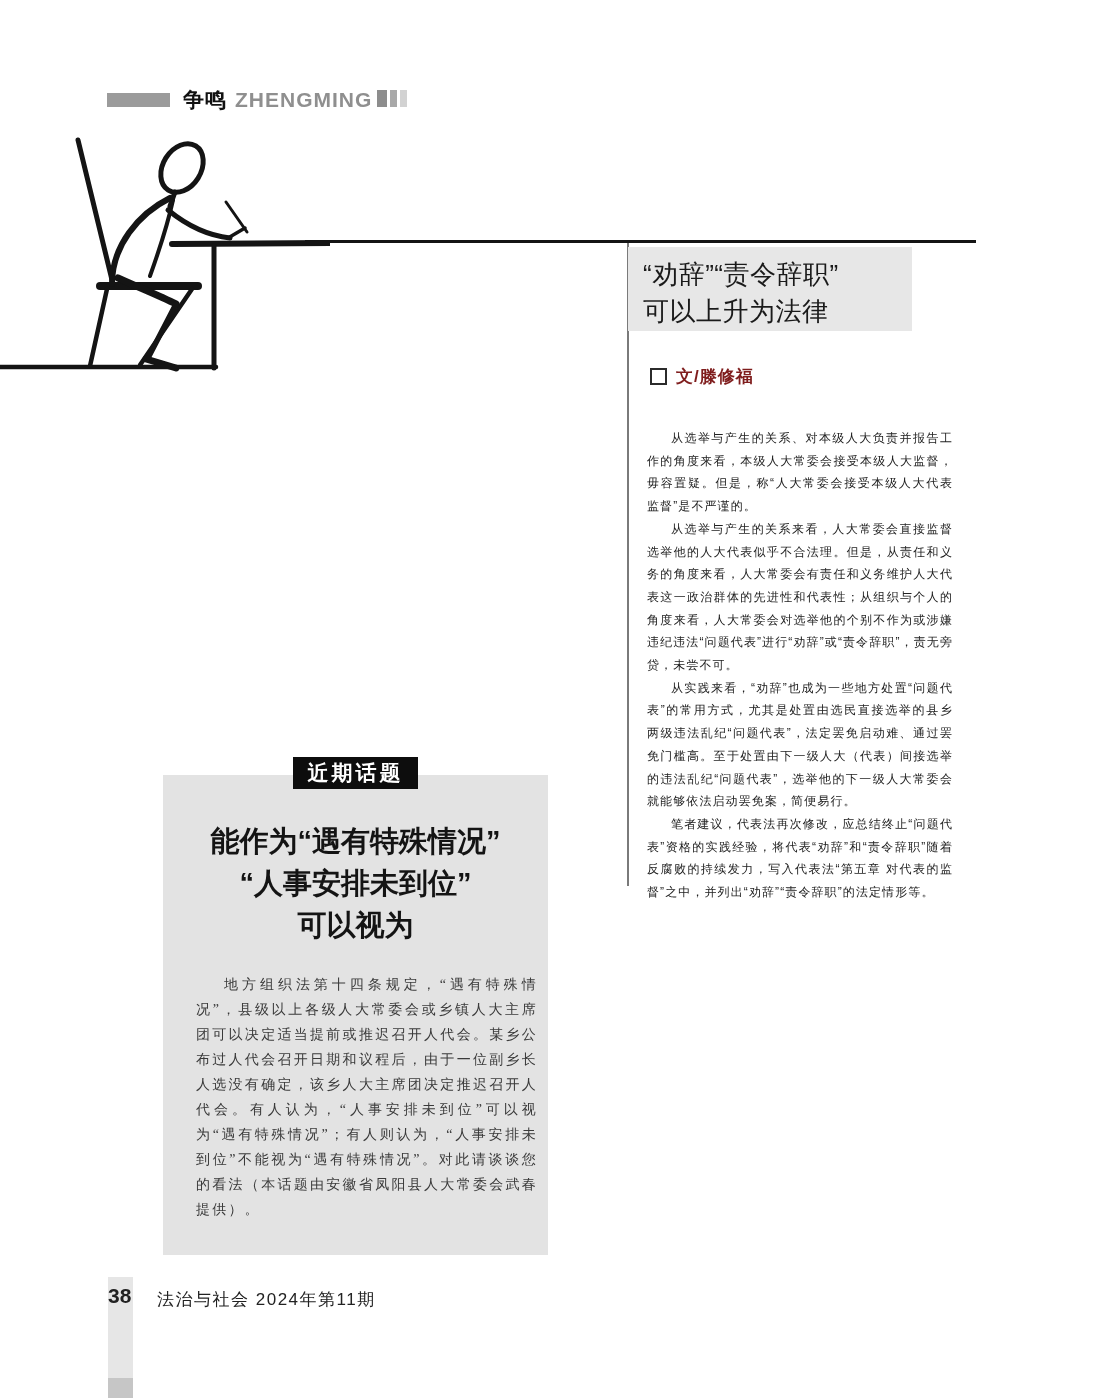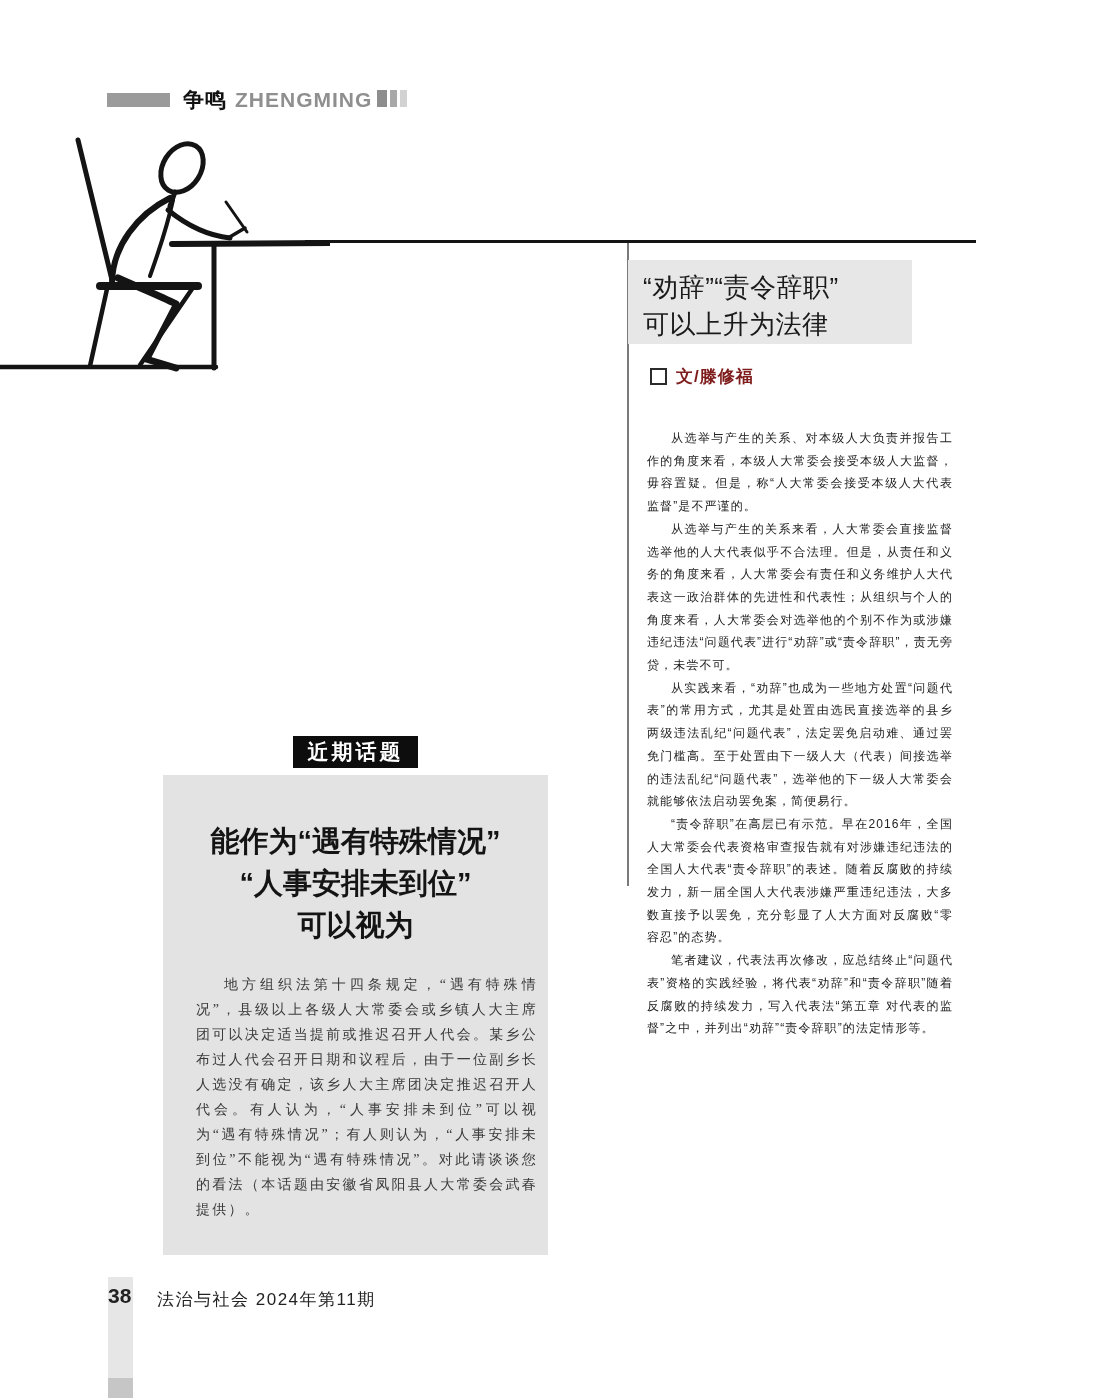--- a/index.html
+++ b/index.html
@@ -14,32 +14,32 @@
   .hdr-title .en{color:#8f8f8f;margin-left:8px;font-weight:bold;}
   .hdr-sq{position:absolute;top:90px;height:17px;}
   .sq1{left:377px;width:10px;background:#8d8d8d;}
   .sq2{left:390px;width:7px;background:#a8a8a8;}
   .sq3{left:400px;width:7px;background:#d2d2d2;}
   
   .figure-svg{position:absolute;left:0;top:128px;}
   .top-rule{position:absolute;left:305px;top:240px;width:795px;height:3px;background:#141414;}
   .col-divider{position:absolute;left:627px;top:243px;width:2px;height:643px;background:#7a7a7a;}
   
-  .art-title-box{position:absolute;left:628px;top:260px;width:284px;height:84px;background:#e7e7e7;
+  .art-title-box{position:absolute;left:628px;top:247px;width:284px;height:84px;background:#e7e7e7;
     padding:9px 0 0 15px;box-sizing:border-box;}
   .art-title-box .tline{font-size:26px;line-height:37px;font-weight:500;color:#1a1a1a;letter-spacing:0.5px;white-space:nowrap;}
   .author-row{position:absolute;left:650px;top:365px;display:flex;align-items:center;}
   .author-sq{width:13px;height:13px;border:2px solid #2b2b2b;display:inline-block;margin-right:9px;}
   .author-name{font-size:17px;font-weight:bold;color:#7f1d1d;letter-spacing:1px;}
   .art-body{position:absolute;left:647px;top:427px;width:306px;font-size:12px;line-height:22.7px;
     color:#222;text-align:justify;letter-spacing:1.1px;}
   .art-body p{margin:0;text-indent:2em;}
   
   .topic-box{position:absolute;left:163px;top:775px;width:385px;height:480px;background:#e3e3e3;}
-  .topic-label{position:absolute;left:293px;top:736px;width:125px;height:32px;background:#0d0d0d;
+  .topic-label{position:absolute;left:293px;top:757px;width:125px;height:32px;background:#0d0d0d;
     color:#fff;font-size:21px;font-weight:bold;letter-spacing:3px;text-align:center;line-height:32px;}
   .topic-title{position:absolute;left:163px;top:820px;width:385px;text-align:center;
     font-weight:bold;font-size:29px;line-height:42px;color:#141414;}
   .topic-body{position:absolute;left:196px;top:972px;width:342px;
     font-family:"Liberation Serif","DejaVu Serif",serif;
     font-size:14px;line-height:25px;letter-spacing:2.2px;color:#3a3a3a;text-align:justify;}
   .topic-body p{margin:0;text-indent:2em;}
   
   .pagenum-bar{position:absolute;left:108px;top:1277px;width:25px;height:121px;background:#e6e6e6;}
   .pagenum-bar .edge{position:absolute;left:0;bottom:0;width:25px;height:20px;background:#c6c6c6;}
@@ -90,21 +90,20 @@
 
   <div class="author-row">
     <span class="author-sq"></span>
     <span class="author-name">文/滕修福</span>
   </div>
 
   <div class="art-body">
     <p>从选举与产生的关系、对本级人大负责并报告工作的角度来看，本级人大常委会接受本级人大监督，毋容置疑。但是，称“人大常委会接受本级人大代表监督”是不严谨的。</p>
     <p>从选举与产生的关系来看，人大常委会直接监督选举他的人大代表似乎不合法理。但是，从责任和义务的角度来看，人大常委会有责任和义务维护人大代表这一政治群体的先进性和代表性；从组织与个人的角度来看，人大常委会对选举他的个别不作为或涉嫌违纪违法“问题代表”进行“劝辞”或“责令辞职”，责无旁贷，未尝不可。</p>
     <p>从实践来看，“劝辞”也成为一些地方处置“问题代表”的常用方式，尤其是处置由选民直接选举的县乡两级违法乱纪“问题代表”，法定罢免启动难、通过罢免门槛高。至于处置由下一级人大（代表）间接选举的违法乱纪“问题代表”，选举他的下一级人大常委会就能够依法启动罢免案，简便易行。</p>
-    <p>“责令辞职”在高层已有示范。早在2016年，全国人大常委会代表资格审查报告就有对涉嫌违纪违法的全国人大代表“责令辞职”的表述。随着反腐败的持续发力，新一届全国人大代表涉嫌严重违纪违法，大多数直接予以罢免，充分彰显了人大方面对反腐败“零容忍”的态势。</p>
     <p>笔者建议，代表法再次修改，应总结终止“问题代表”资格的实践经验，将代表“劝辞”和“责令辞职”随着反腐败的持续发力，写入代表法“第五章 对代表的监督”之中，并列出“劝辞”“责令辞职”的法定情形等。</p>
   </div>
 
   <div class="topic-box"></div>
   <div class="topic-label">近期话题</div>
   <div class="topic-title">
     <div>能作为“遇有特殊情况”</div>
     <div>“人事安排未到位”</div>
     <div>可以视为</div>
   </div>

